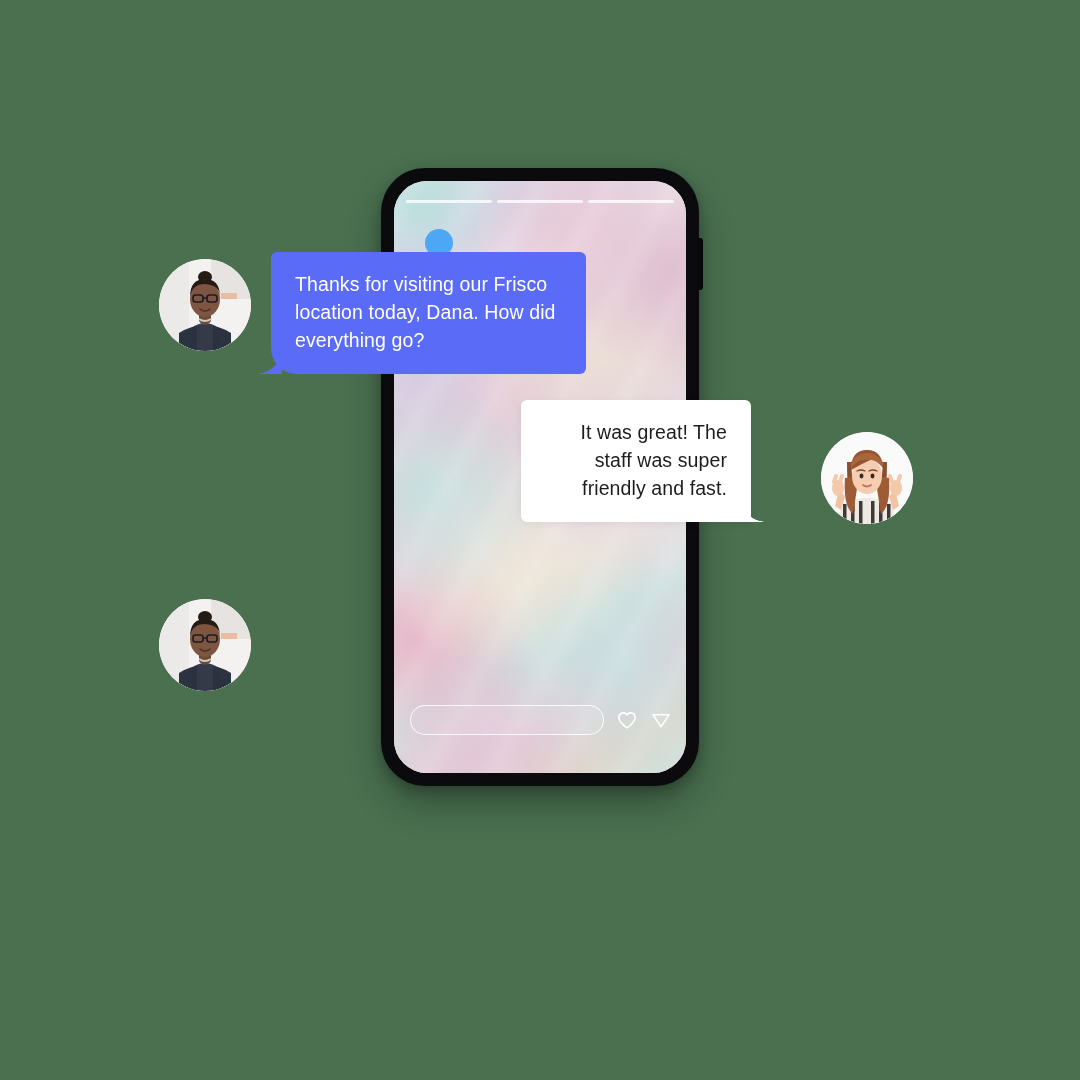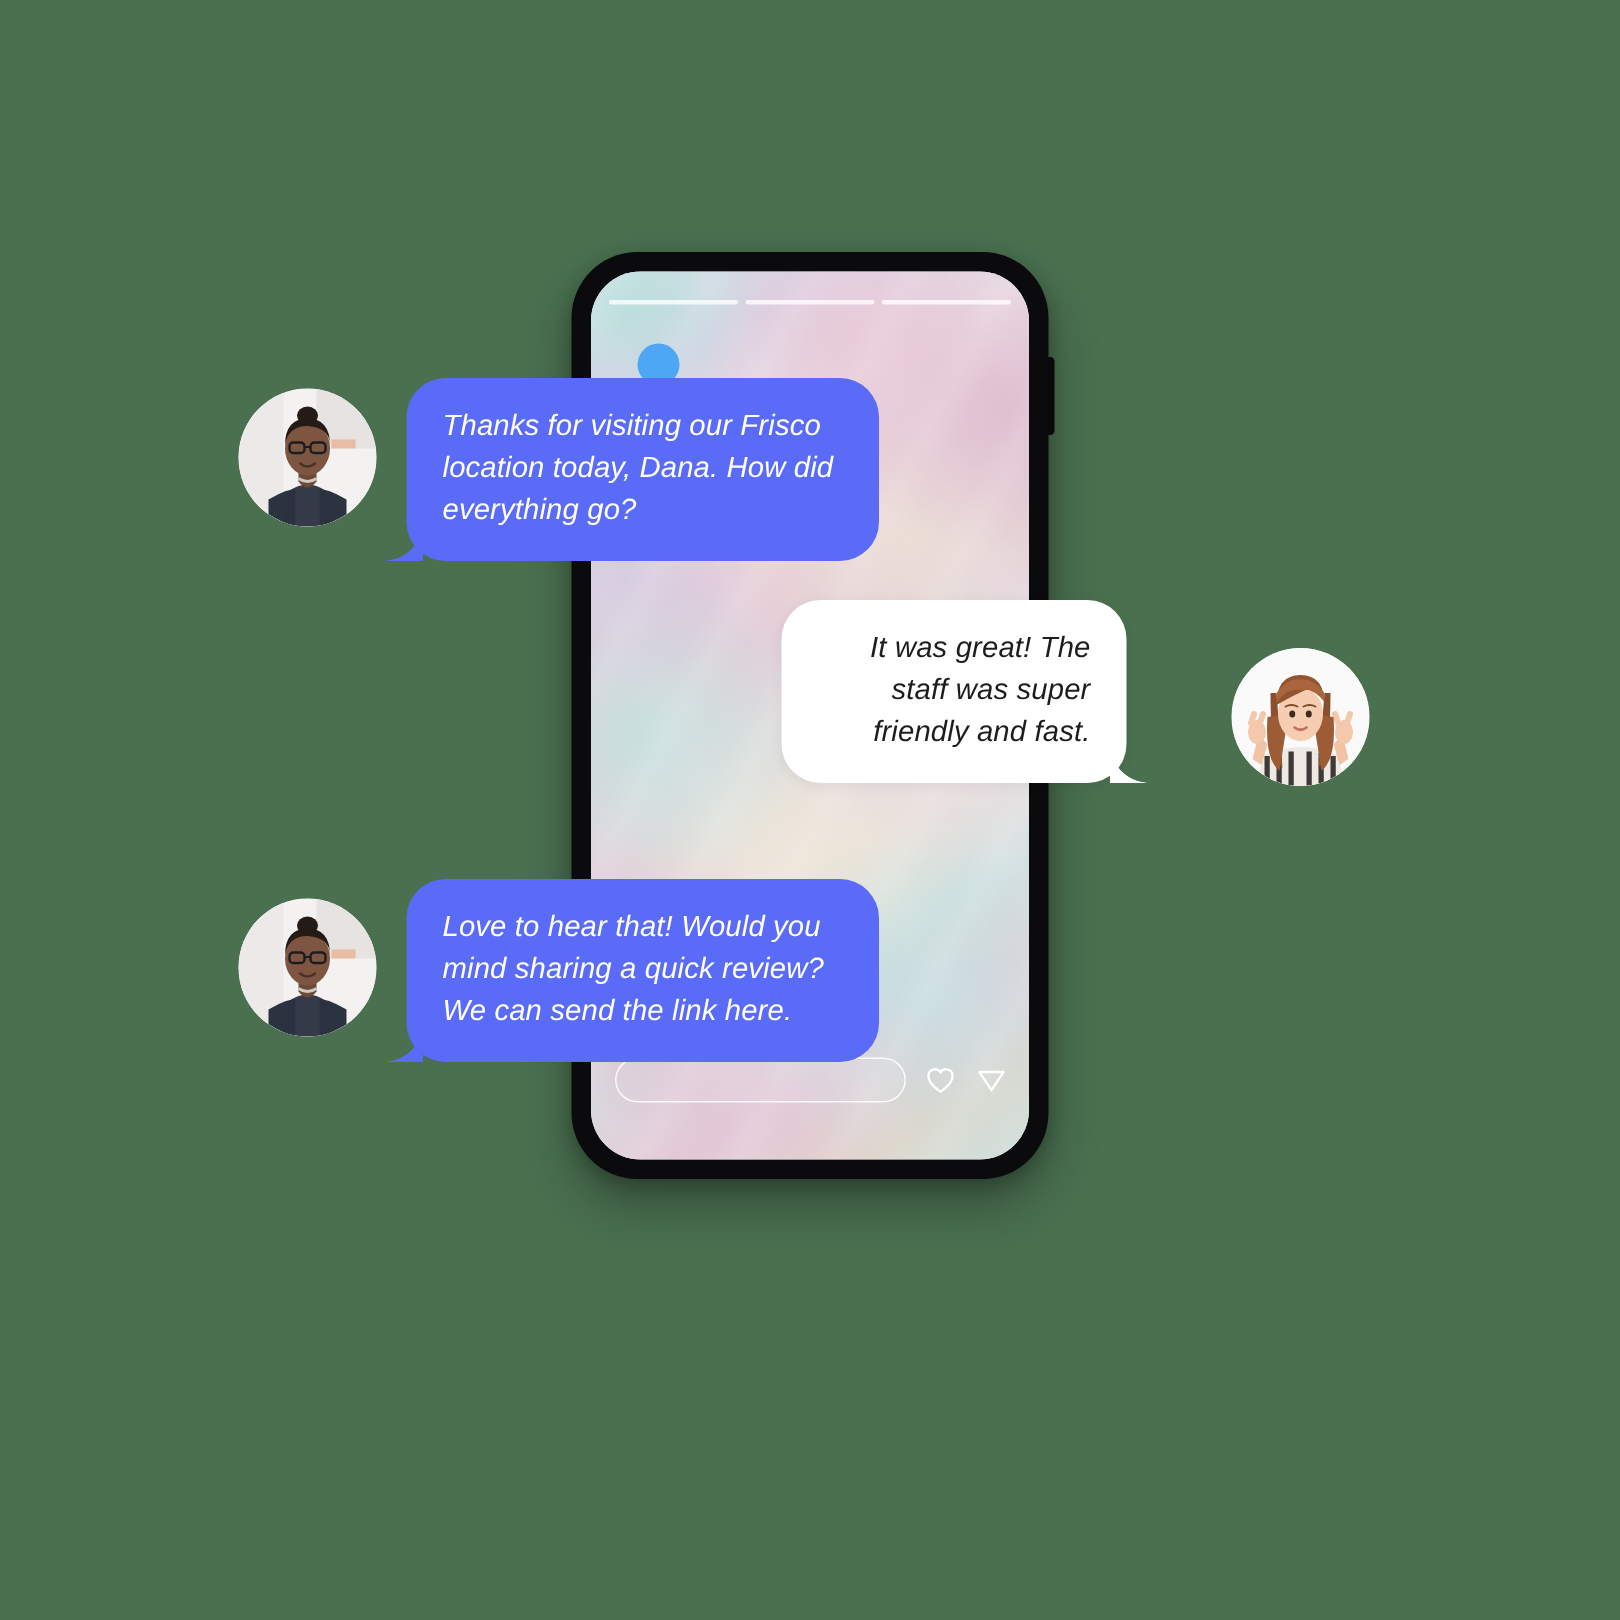--- a/index.html
+++ b/index.html
@@ -157,26 +157,25 @@
     height: 22px;
     flex: 0 0 auto;
     display: block;
   }
   .dm-icon svg { display: block; width: 22px; height: 22px; }
 
   
   .bubble {
     position: absolute;
     z-index: 10;
-    border-radius: 26px;
+    border-radius: 6px;
     padding: 18px 24px 20px 24px;
     font-size: 19.5px;
     line-height: 28px;
     letter-spacing: 0.1px;
-    font-style: italic;
   }
 
   .bubble-in {
     background: #5a6cf7;
     color: #ffffff;
     border-bottom-left-radius: 26px;
   }
   
   .bubble-in::after {
     content: "";
@@ -363,15 +362,14 @@
         <path d="M41 50 Q46 54 51 50" stroke="#4a3026" stroke-width="1.6" fill="none" stroke-linecap="round"></path>
         <path d="M40 60 Q46 64 52 60" stroke="#cfc9c2" stroke-width="2" fill="none"></path>
       </g>
     </svg>
   </div>
 
   <div class="bubble bubble-in" id="bubble1">Thanks for visiting our Frisco location today, Dana. How did everything go?</div>
 
   <div class="bubble bubble-out" id="bubble2">It was great! The staff was super friendly and fast.</div>
 
-  <div class="bubble bubble-in" id="bubble3">Love to hear that! Would you mind sharing a quick review? We can send the link here.</div>
 
 </div>
 
 </body></html>

